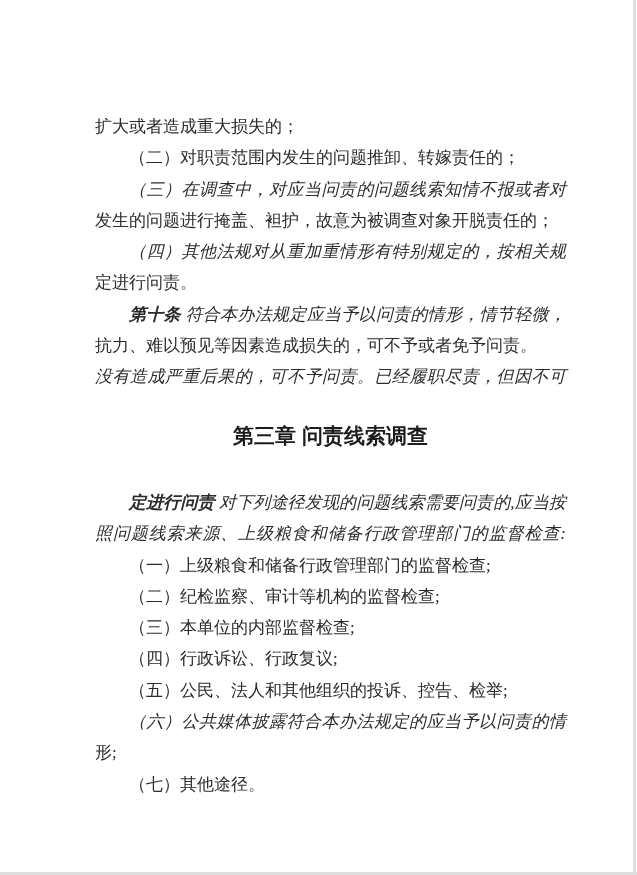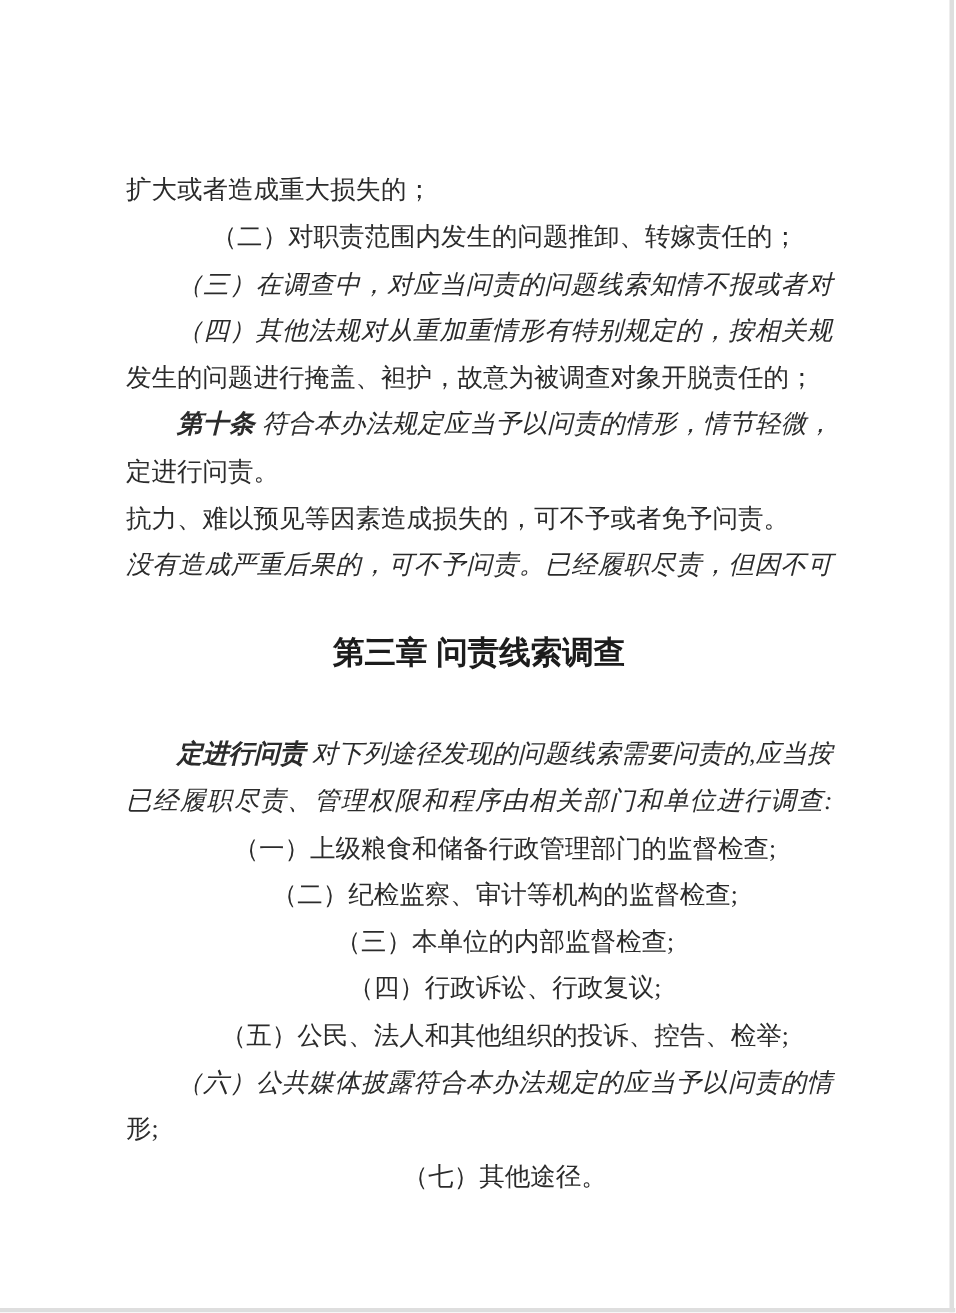--- a/index.html
+++ b/index.html
@@ -25,36 +25,35 @@
   }
   .edge-bottom {
     position: absolute;
     left: 0;
     bottom: 0;
     width: 637px;
     height: 3px;
   }
   .body-text {
     position: absolute;
-    left: 84px;
+    left: 95px;
     top: 111px;
     width: 471px;
     font-family: "Liberation Serif", "DejaVu Serif", serif;
     font-size: 17px;
     color: #2b2b2b;
   }
   .line {
     height: 31.3px;
     line-height: 31.3px;
     text-align: left;
     white-space: normal;
   }
   .line.indent {
     text-indent: 2em;
-    text-align: center;
   }
   .line.justify {
     text-align: justify;
     text-align-last: justify;
     text-justify: inter-character;
     font-style: italic;
   }
   .lead {
     font-weight: bold;
     font-family: "Liberation Sans", "DejaVu Sans", sans-serif;
@@ -72,29 +71,29 @@
   }
 </style>
 </head>
 <body>
 
 <div class="page" style="background: rgb(255, 255, 255);">
   <div class="body-text" style="color: rgb(43, 43, 43);">
       <div class="line">扩大或者造成重大损失的；</div>
       <div class="line indent">（二）对职责范围内发生的问题推卸、转嫁责任的；</div>
       <div class="line indent justify">（三）在调查中，对应当问责的问题线索知情不报或者对</div>
+      <div class="line">发生的问题进行掩盖、袒护，故意为被调查对象开脱责任的；</div>
       <div class="line indent justify">（四）其他法规对从重加重情形有特别规定的，按相关规</div>
-      <div class="line">发生的问题进行掩盖、袒护，故意为被调查对象开脱责任的；</div>
+      <div class="line">定进行问责。</div>
       <div class="line indent justify"><span class="lead">第十条</span><span> 符合本办法规定应当予以问责的情形，情节轻微，</span></div>
-      <div class="line">定进行问责。</div>
       <div class="line">抗力、难以预见等因素造成损失的，可不予或者免予问责。</div>
       <div class="line justify">没有造成严重后果的，可不予问责。已经履职尽责，但因不可</div>
       <div class="heading">第三章 问责线索调查</div>
       <div class="line indent justify"><span class="lead">定进行问责</span><span> 对下列途径发现的问题线索需要问责的,应当按</span></div>
-      <div class="line justify">已经履职尽责、管理权限和程序由相关部门和单位进行调查:</div>
+      <div class="line justify">照问题线索来源、上级粮食和储备行政管理部门的监督检查:</div>
       <div class="line indent">（一）上级粮食和储备行政管理部门的监督检查;</div>
       <div class="line indent">（二）纪检监察、审计等机构的监督检查;</div>
       <div class="line indent">（三）本单位的内部监督检查;</div>
       <div class="line indent">（四）行政诉讼、行政复议;</div>
       <div class="line indent">（五）公民、法人和其他组织的投诉、控告、检举;</div>
       <div class="line indent justify">（六）公共媒体披露符合本办法规定的应当予以问责的情</div>
       <div class="line">形;</div>
       <div class="line indent">（七）其他途径。</div>
     </div>
   <div class="edge edge-right" style="background: rgb(222, 222, 222);"></div>

